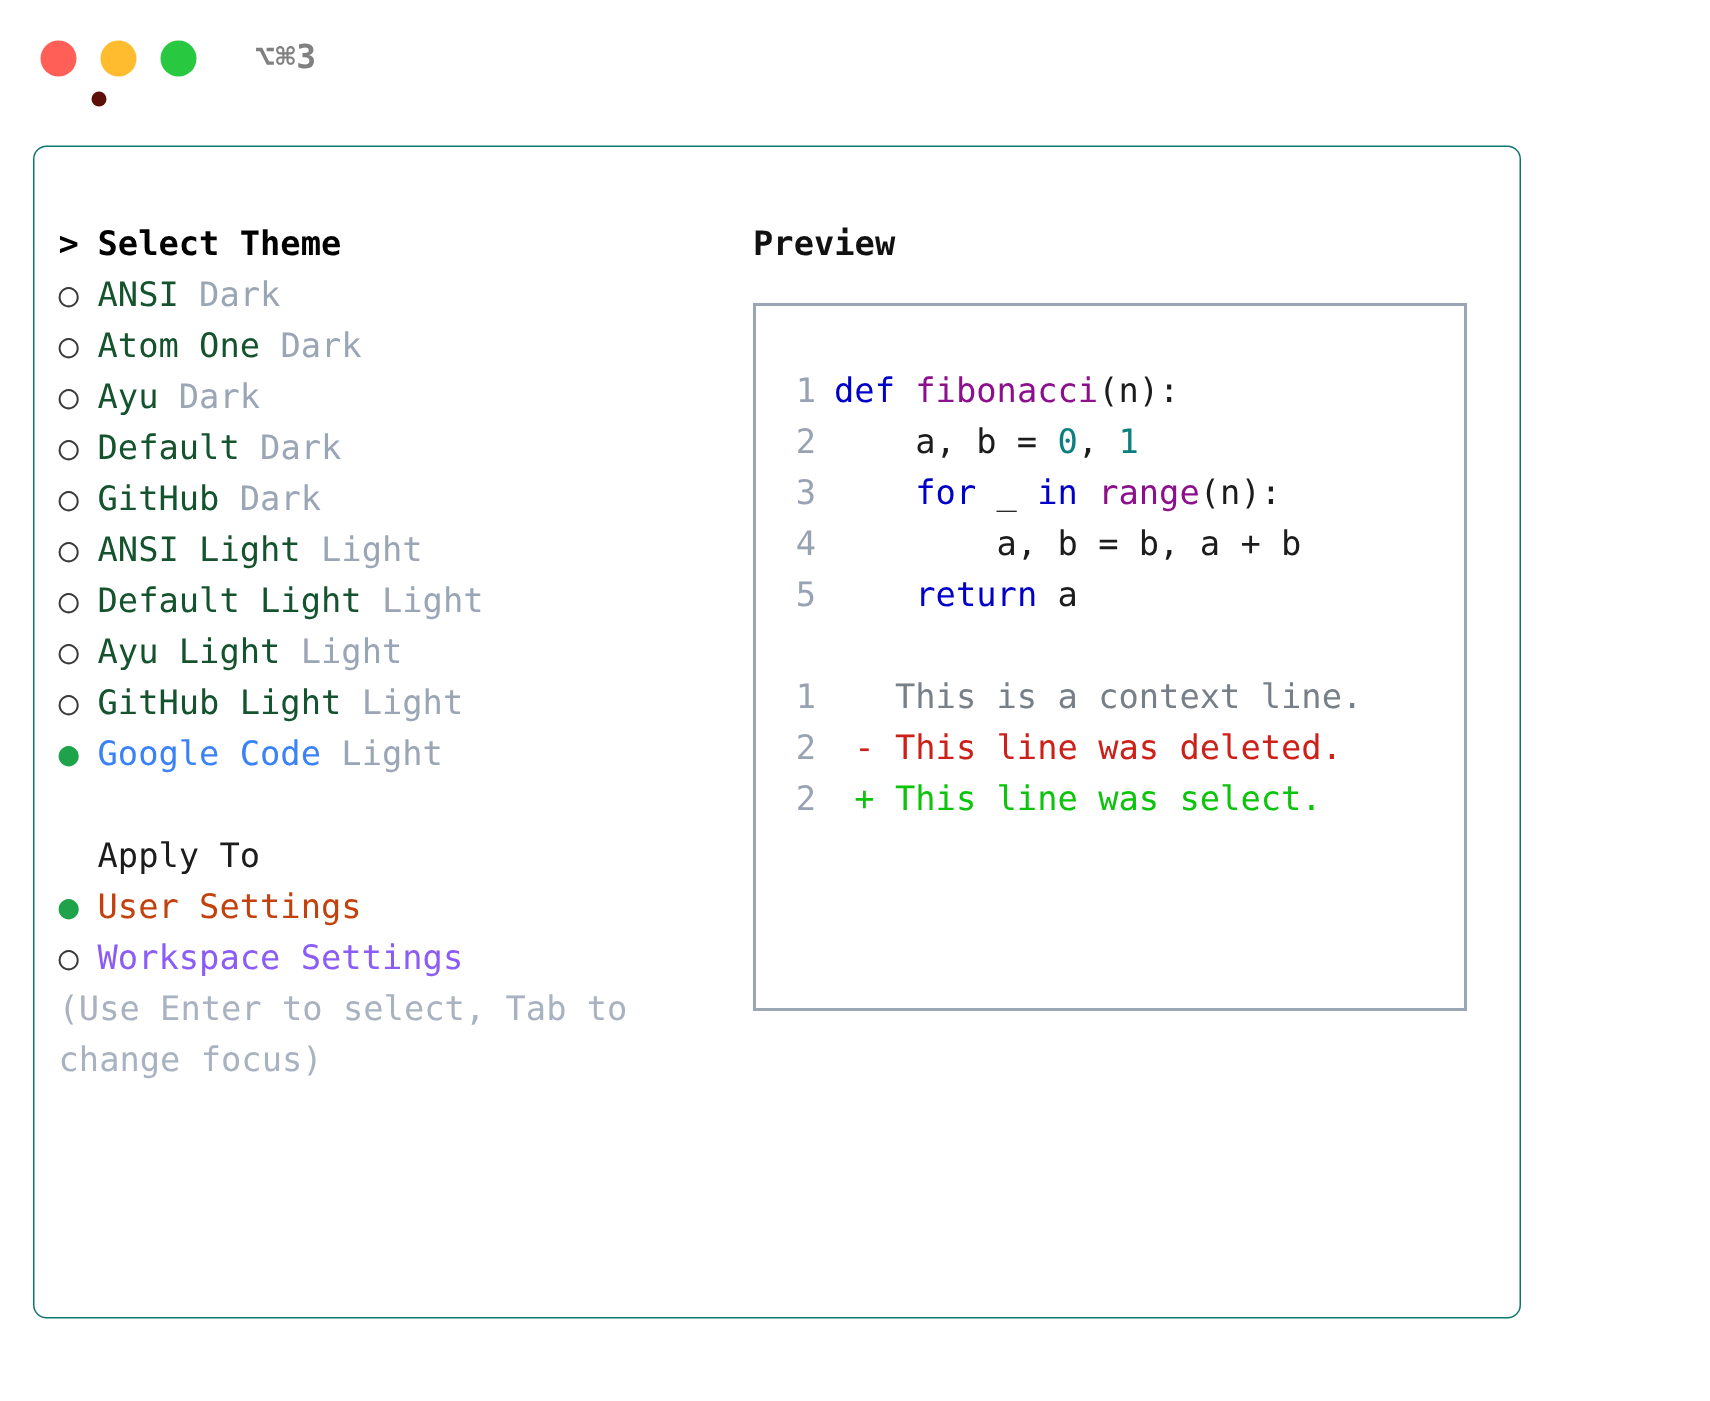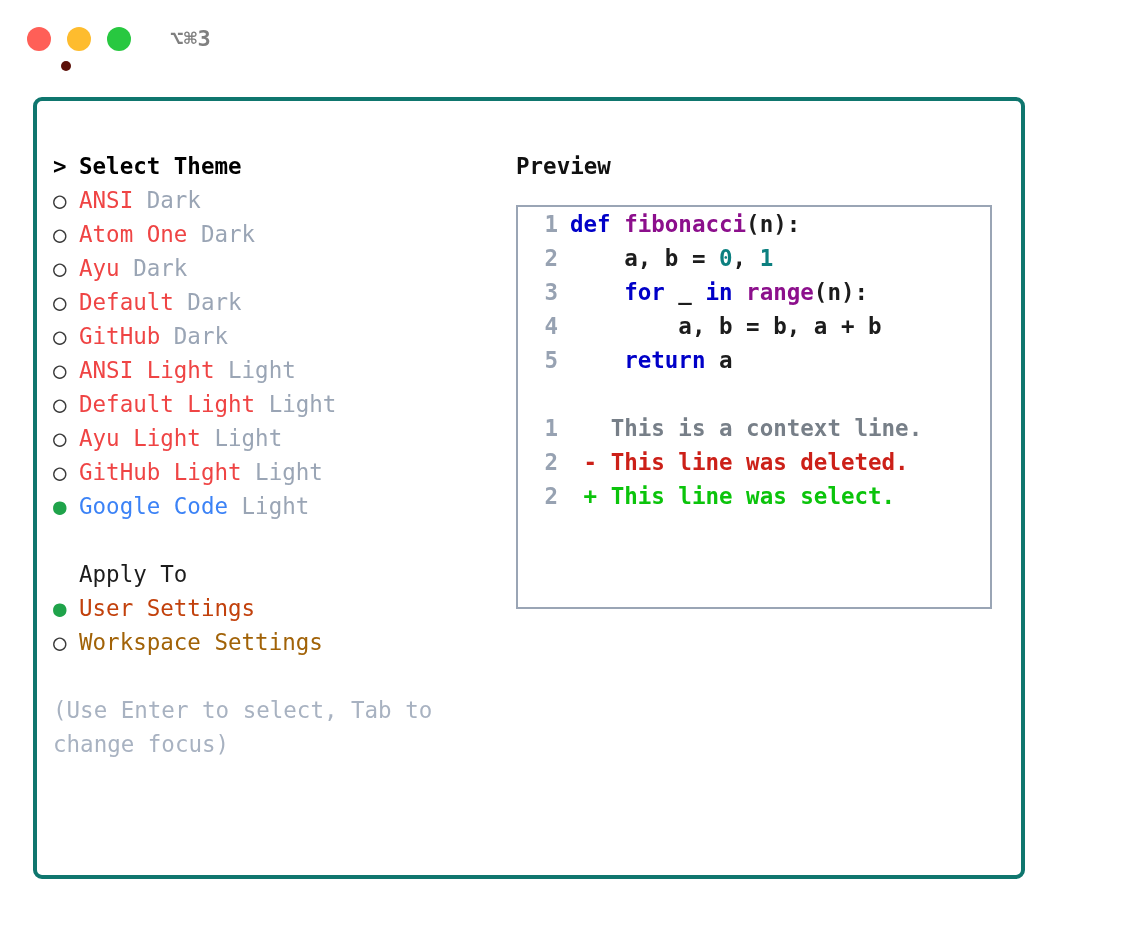--- a/index.html
+++ b/index.html
@@ -58,25 +58,25 @@
     font-weight: bold;
     color: #808080;
     letter-spacing: 0.5px;
     line-height: 28px;
     white-space: nowrap;
   }
 
   
   #main-panel {
     position: absolute;
-    left: 33px;
+    left: 22px;
     top: 97px;
     width: 992px;
     height: 782px;
-    border: 4px solid #0f766e;
+    border: 1px solid #0f766e;
     border-radius: 9px;
     box-sizing: border-box;
     background: #ffffff;
   }
 
   
   #theme-column {
     position: absolute;
     left: 16px;
     top: 48px;
@@ -94,34 +94,33 @@
     width: 26px;
     text-align: left;
     color: #3a3a3a;
   }
   .marker.sel { color: #1fa34a; }
   #select-theme-header {
     font-weight: bold;
     color: #000000;
   }
   #select-theme-header .marker { color: #000000; font-weight: bold; }
-  .theme-name { color: #ef4444; }
+  .theme-name { color: #14532d; }
   .theme-row.selected .theme-name { color: #3b82f6; margin-top: 31px; }
   .variant { color: #9aa5b5; text-align: right; }
   .spacer-line { height: 34px; }
 
   #apply-to-header {
     color: #1c1c1c;
   }
   #apply-to-header .marker { color: transparent; }
-  .apply-name { color: #a16207; }
+  .apply-name { color: #8b5cf6; }
   .apply-row.selected .apply-name { color: #c2410c; }
 
   #hint-block {
-    margin-top: 34px;
     font-size: 22.5px;
     line-height: 34px;
     color: #a8b2c1;
     width: 420px;
   }
 
   
   #preview-column {
     position: absolute;
     left: 479px;
@@ -131,26 +130,26 @@
   #preview-title {
     font-size: 22.5px;
     line-height: 34px;
     font-weight: bold;
     color: #111111;
     height: 34px;
   }
   #code-box {
     margin-top: 22px;
     width: 476px;
-    height: 404px;
+    height: 472px;
     border: 2px solid #9aa5b5;
     box-sizing: border-box;
     background: #ffffff;
+    padding-top: 40px;
     overflow: hidden;
-    font-weight: bold;
   }
   .code-line {
     height: 34px;
     font-size: 22.5px;
     line-height: 34px;
     white-space: pre;
     color: #1c1c1c;
   }
   .lineno {
     display: inline-block;

